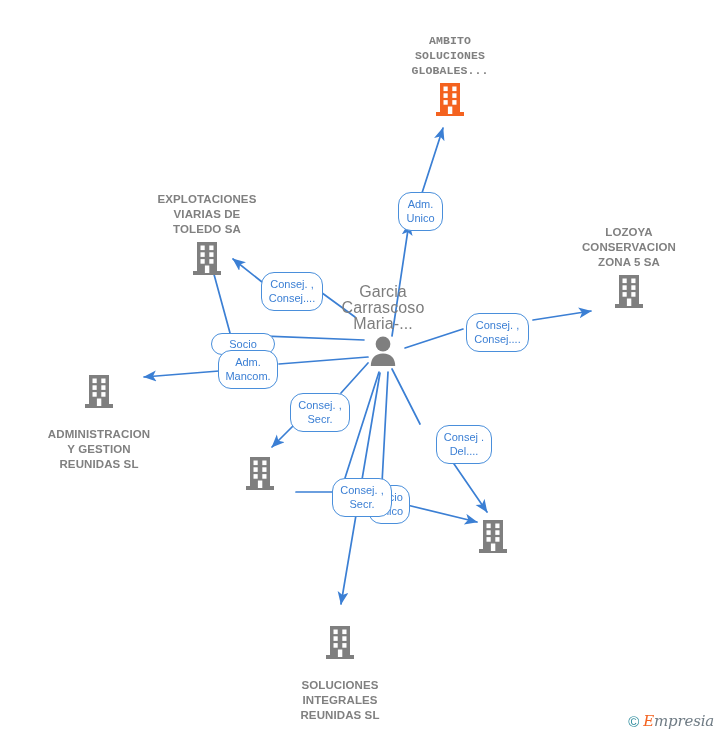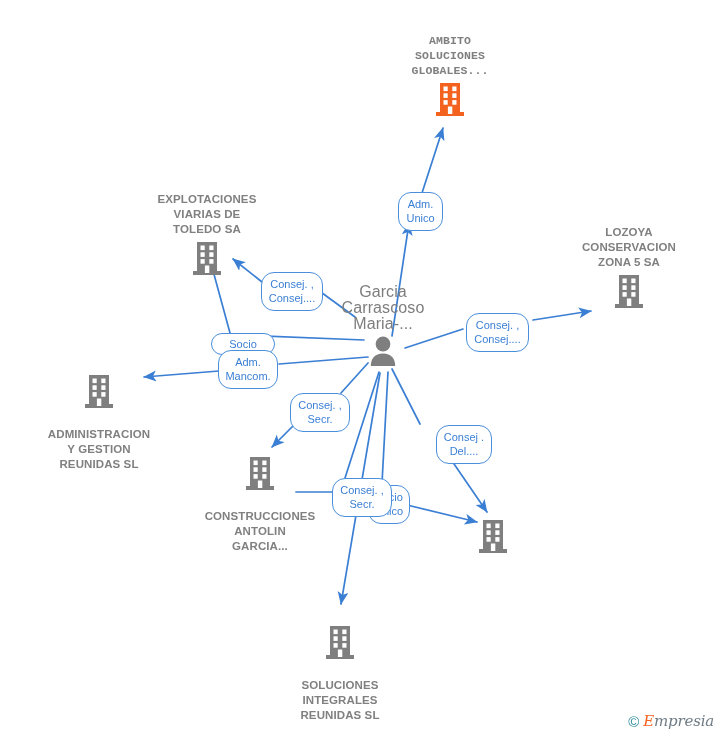--- a/index.html
+++ b/index.html
@@ -223,23 +223,20 @@
     <g fill="#ffffff">
       <rect x="10.5" y="5.5" width="4.2" height="4.6"></rect>
         <rect x="19.3" y="5.5" width="4.2" height="4.6"></rect>
       <rect x="10.5" y="12.3" width="4.2" height="4.6"></rect>
         <rect x="19.3" y="12.3" width="4.2" height="4.6"></rect>
       <rect x="10.5" y="19.1" width="4.2" height="4.6"></rect>
         <rect x="19.3" y="19.1" width="4.2" height="4.6"></rect>
       <rect x="14.9" y="25.5" width="4.4" height="7.5"></rect>
     </g>
   </svg>
-  <div class="node-label">CONSTRUCCIONES
-ANTOLIN
-GARCIA...</div>
 </div>
 
 <div class="node label-bottom" style="left:493px; top:518px;">
   <svg class="node-icon" width="34" height="38" viewBox="0 0 34 38">
     <g fill="#7f7f7f">
       <rect x="7" y="2" width="20" height="31"></rect>
       <rect x="3" y="31" width="28" height="4"></rect>
     </g>
     <g fill="#ffffff">
       <rect x="10.5" y="5.5" width="4.2" height="4.6"></rect>

